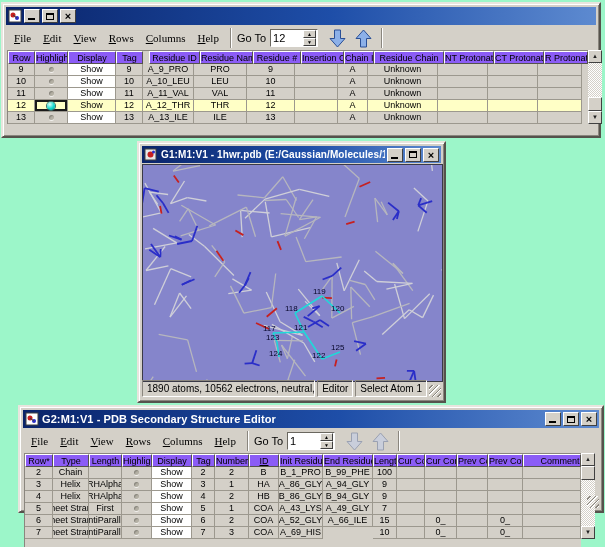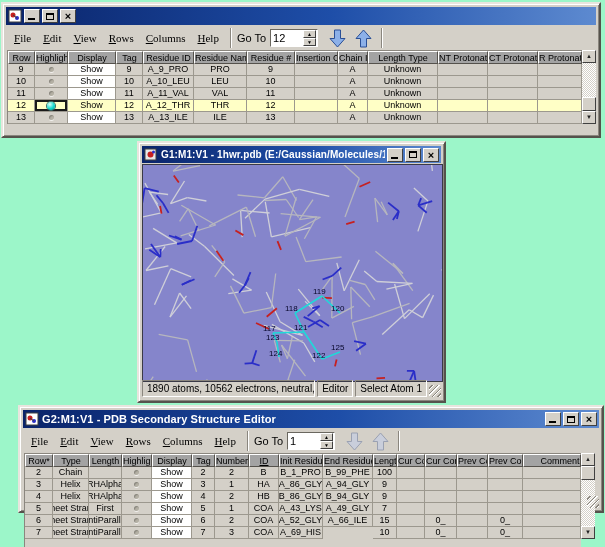--- a/index.html
+++ b/index.html
@@ -38,21 +38,21 @@
   .spin-btn { flex:1; background:#d4d0c8; border:1px solid; border-color:#fff #404040 #404040 #fff;
               font-size:5px; line-height:5px; text-align:center; color:#000; padding:0; }
   .arrow-btn { width:26px; height:22px; background:transparent; border:1px solid transparent;
                display:flex; align-items:center; justify-content:center; }
 
   .grid-area { position:absolute; display:flex; align-items:flex-start; }
   .grid-table { display:block; border-left:1px solid #8a867e; border-top:1px solid #8a867e; background:#d4d0c8; }
   .grow { display:flex; }
   .gcell, .ghead { flex:0 0 auto; overflow:hidden; white-space:nowrap; text-align:center;
                    font-size:9px; color:#000; position:relative; }
-  .ghead { height:13px; line-height:12px; background:#a3a3a3;
+  .ghead { height:13px; line-height:12px; background:#8b5cf6;
            border-top:1px solid #fff; border-left:1px solid #fff;
            border-right:1px solid #55524c; border-bottom:1px solid #55524c;text-align:center; }
   .gcell { height:12px; line-height:11px; background:#d4d0c8;
            border-right:1px solid #9c988e; border-bottom:1px solid #9c988e;
            display:flex; align-items:center; justify-content:center; }
   .gcell.white { background:#fff; }
   .grow.selected .gcell { background:#ffffc6; }
   .gcell.focus-cell { box-shadow:inset 0 0 0 2px #1a1a1a; }
   .dot { width:5px; height:5px; border-radius:50%; background:#b4b0a4;
          box-shadow:inset 1px 1px 1px rgba(0,0,0,0.25), 0 1px 0 rgba(255,255,255,0.7); }
@@ -126,26 +126,26 @@
     </span>
     <span class="groove"></span>
   </div>
   <div class="grid-area" style="left:4px; top:46px;" id="re-grid">
       <div class="grid-table">
         <div class="grow">
           <div class="ghead" style="width: 27px;">Row</div>
           <div class="ghead" style="width: 33px;">Highlight*</div>
           <div class="ghead" style="width: 48px;">Display</div>
           <div class="ghead" style="width: 27px;">Tag</div>
-          <div class="ghead" style="width: 51px;">Residue ID</div>
+          <div class="ghead" style="width: 51px; margin-left: 6px;">Residue ID</div>
           <div class="ghead" style="width: 53px;">Residue Name</div>
           <div class="ghead" style="width: 48px;">Residue #</div>
           <div class="ghead" style="width: 43px;">Insertion Code</div>
           <div class="ghead" style="width: 30px;">Chain ID</div>
-          <div class="ghead" style="width: 70px;">Length Type</div>
+          <div class="ghead" style="width: 70px;">Residue Chain</div>
           <div class="ghead" style="width: 50px;">NT Protonated</div>
           <div class="ghead" style="width: 50px;">CT Protonated</div>
           <div class="ghead" style="width: 44px;">R Protonated</div>
         </div>
         <div class="grow">
           <div class="gcell" style="width: 27px;">9</div>
           <div class="gcell" style="width: 33px;">
             <span class="dot"></span>
           </div>
           <div class="gcell white" style="width: 48px;">Show</div>

